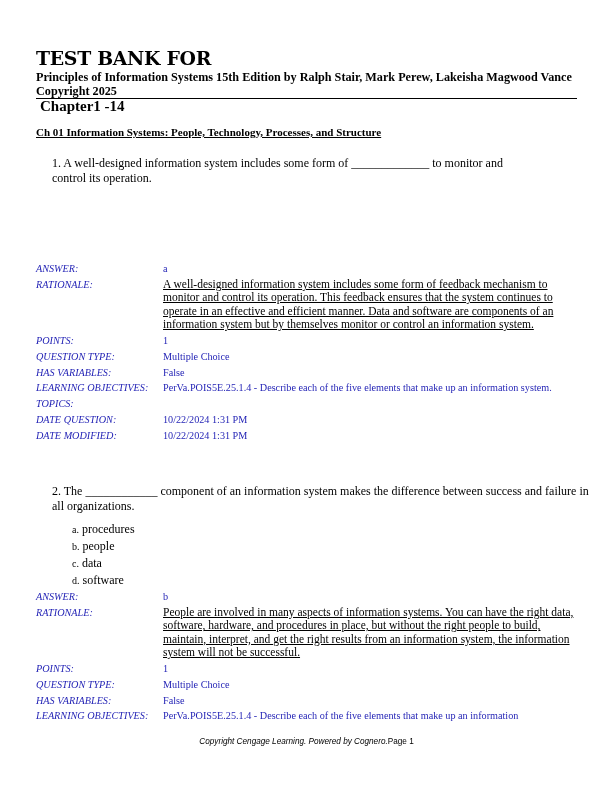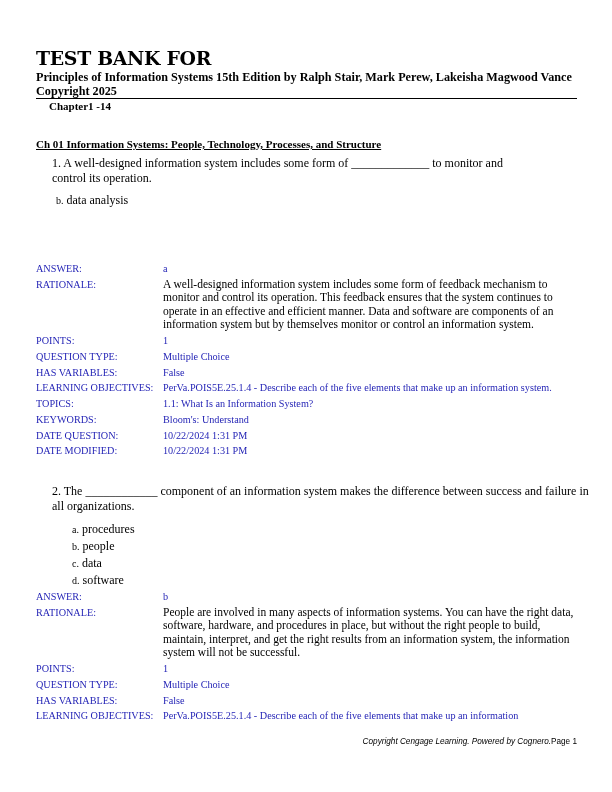--- a/index.html
+++ b/index.html
@@ -1,50 +1,49 @@
 <!DOCTYPE html>
 <html><head>
   <meta charset="utf-8">
   <style>
     html, body { margin: 0; padding: 0; background: #ffffff; }
     body { width: 612px; height: 792px; position: relative; overflow: hidden; font-family: "Liberation Serif", serif; color: #000; }
     .page { position: absolute; left: 36px; top: 0; width: 541px; }
     .title-big { position: absolute; top: 49px; left: 0; font-family: "DejaVu Serif", serif; font-weight: 900; font-size: 18.5px; letter-spacing: -0.3px; line-height: 20px; transform: scaleX(1.02); transform-origin: left; }
     .subtitle { position: absolute; top: 70px; left: 0; width: 545px; font-weight: bold; font-size: 12.2px; line-height: 14px; }
     .rule { position: absolute; top: 98px; left: 0; width: 541px; height: 0; border-top: 1.2px solid #000; }
-    .chapter { position: absolute; top: 99px; left: 13px; font-weight: bold; font-size: 11px; line-height: 14px; }
-    .section-title { position: absolute; top: 137px; left: 0; font-weight: bold; font-size: 11px; text-decoration: underline; line-height: 14px; }
+    .chapter { position: absolute; top: 99px; left: 4px; font-weight: bold; font-size: 15px; line-height: 14px; }
+    .section-title { position: absolute; top: 125px; left: 0; font-weight: bold; font-size: 11px; text-decoration: underline; line-height: 14px; }
     .q-stem { position: absolute; left: 16px; font-size: 12px; line-height: 15px; }
     .choices { position: absolute; left: 20px; }
     .choice { font-size: 12px; line-height: 17px; height: 17px; white-space: nowrap; }
     .choice .lt { font-size: 10px; margin-right: 3px; }
     .meta { position: absolute; left: 0; width: 541px; }
     .mrow { display: flex; font-size: 10.2px; line-height: 13px; margin-bottom: 2.7px; }
-    .mlabel { width: 127px; flex: 0 0 127px; color: #1f1fb4; white-space: nowrap; }
+    .mlabel { width: 127px; flex: 0 0 127px; font-style: italic; color: #1f1fb4; white-space: nowrap; }
     .mval { flex: 1; color: #1f1fb4; }
-    .mval.black { color: #000; font-size: 11.5px; line-height: 13.5px; }
-    .footer { position: absolute; top: 737px; left: 0; width: 541px; font-family: "Liberation Sans", sans-serif; font-size: 8.2px; display: flex; justify-content: flex-end; }
+    .mval.black { color: #000; font-size: 11.5px; line-height: 13.5px; text-decoration: underline; }
+    .footer { position: absolute; top: 737px; left: 0; width: 541px; font-family: "Liberation Sans", sans-serif; font-size: 8.2px; display: flex; justify-content: center; }
     .footer .left { font-style: italic; }
   </style>
 </head>
 <body>
 
 <div class="page">
 
   <div class="title-big">TEST BANK FOR</div>
   <div class="subtitle">Principles of Information Systems 15th Edition by Ralph Stair, Mark Perew, Lakeisha Magwood Vance Copyright 2025</div>
   <div class="rule"></div>
   <div class="chapter">Chapter1 -14</div>
 
   <div class="section-title">Ch 01 Information Systems: People, Technology, Processes, and Structure</div>
 
   <div class="q-stem" style="top:156px; width:460px;">1. A well-designed information system includes some form of _____________ to monitor and control its operation.</div>
 
   <div class="choices" style="top:192px;">
-    <div class="choice"><span class="lt">b.</span><span>data analysis</span></div>
   </div>
 
   <div class="meta" style="top:262px;">
     <div class="mrow">
         <span class="mlabel">ANSWER:</span>
         <span class="mval">a</span>
       </div>
     <div class="mrow">
         <span class="mlabel">RATIONALE:</span>
         <span class="mval black">A well-designed information system includes some form of feedback mechanism to monitor and control its operation. This feedback ensures that the system continues to operate in an effective and efficient manner. Data and software are components of an information system but by themselves monitor or control an information system.</span>
@@ -60,25 +59,20 @@
     <div class="mrow">
         <span class="mlabel">HAS VARIABLES:</span>
         <span class="mval">False</span>
       </div>
     <div class="mrow">
         <span class="mlabel">LEARNING OBJECTIVES:</span>
         <span class="mval">PerVa.POIS5E.25.1.4 - Describe each of the five elements that make up an information system.</span>
       </div>
     <div class="mrow">
         <span class="mlabel">TOPICS:</span>
-        <span class="mval">1.1: What Is an Information System?</span>
-      </div>
-    <div class="mrow">
-        <span class="mlabel">KEYWORDS:</span>
-        <span class="mval">Bloom's: Understand</span>
       </div>
     <div class="mrow">
         <span class="mlabel">DATE QUESTION:</span>
         <span class="mval">10/22/2024 1:31 PM</span>
       </div>
     <div class="mrow">
         <span class="mlabel">DATE MODIFIED:</span>
         <span class="mval">10/22/2024 1:31 PM</span>
       </div>
   </div>

